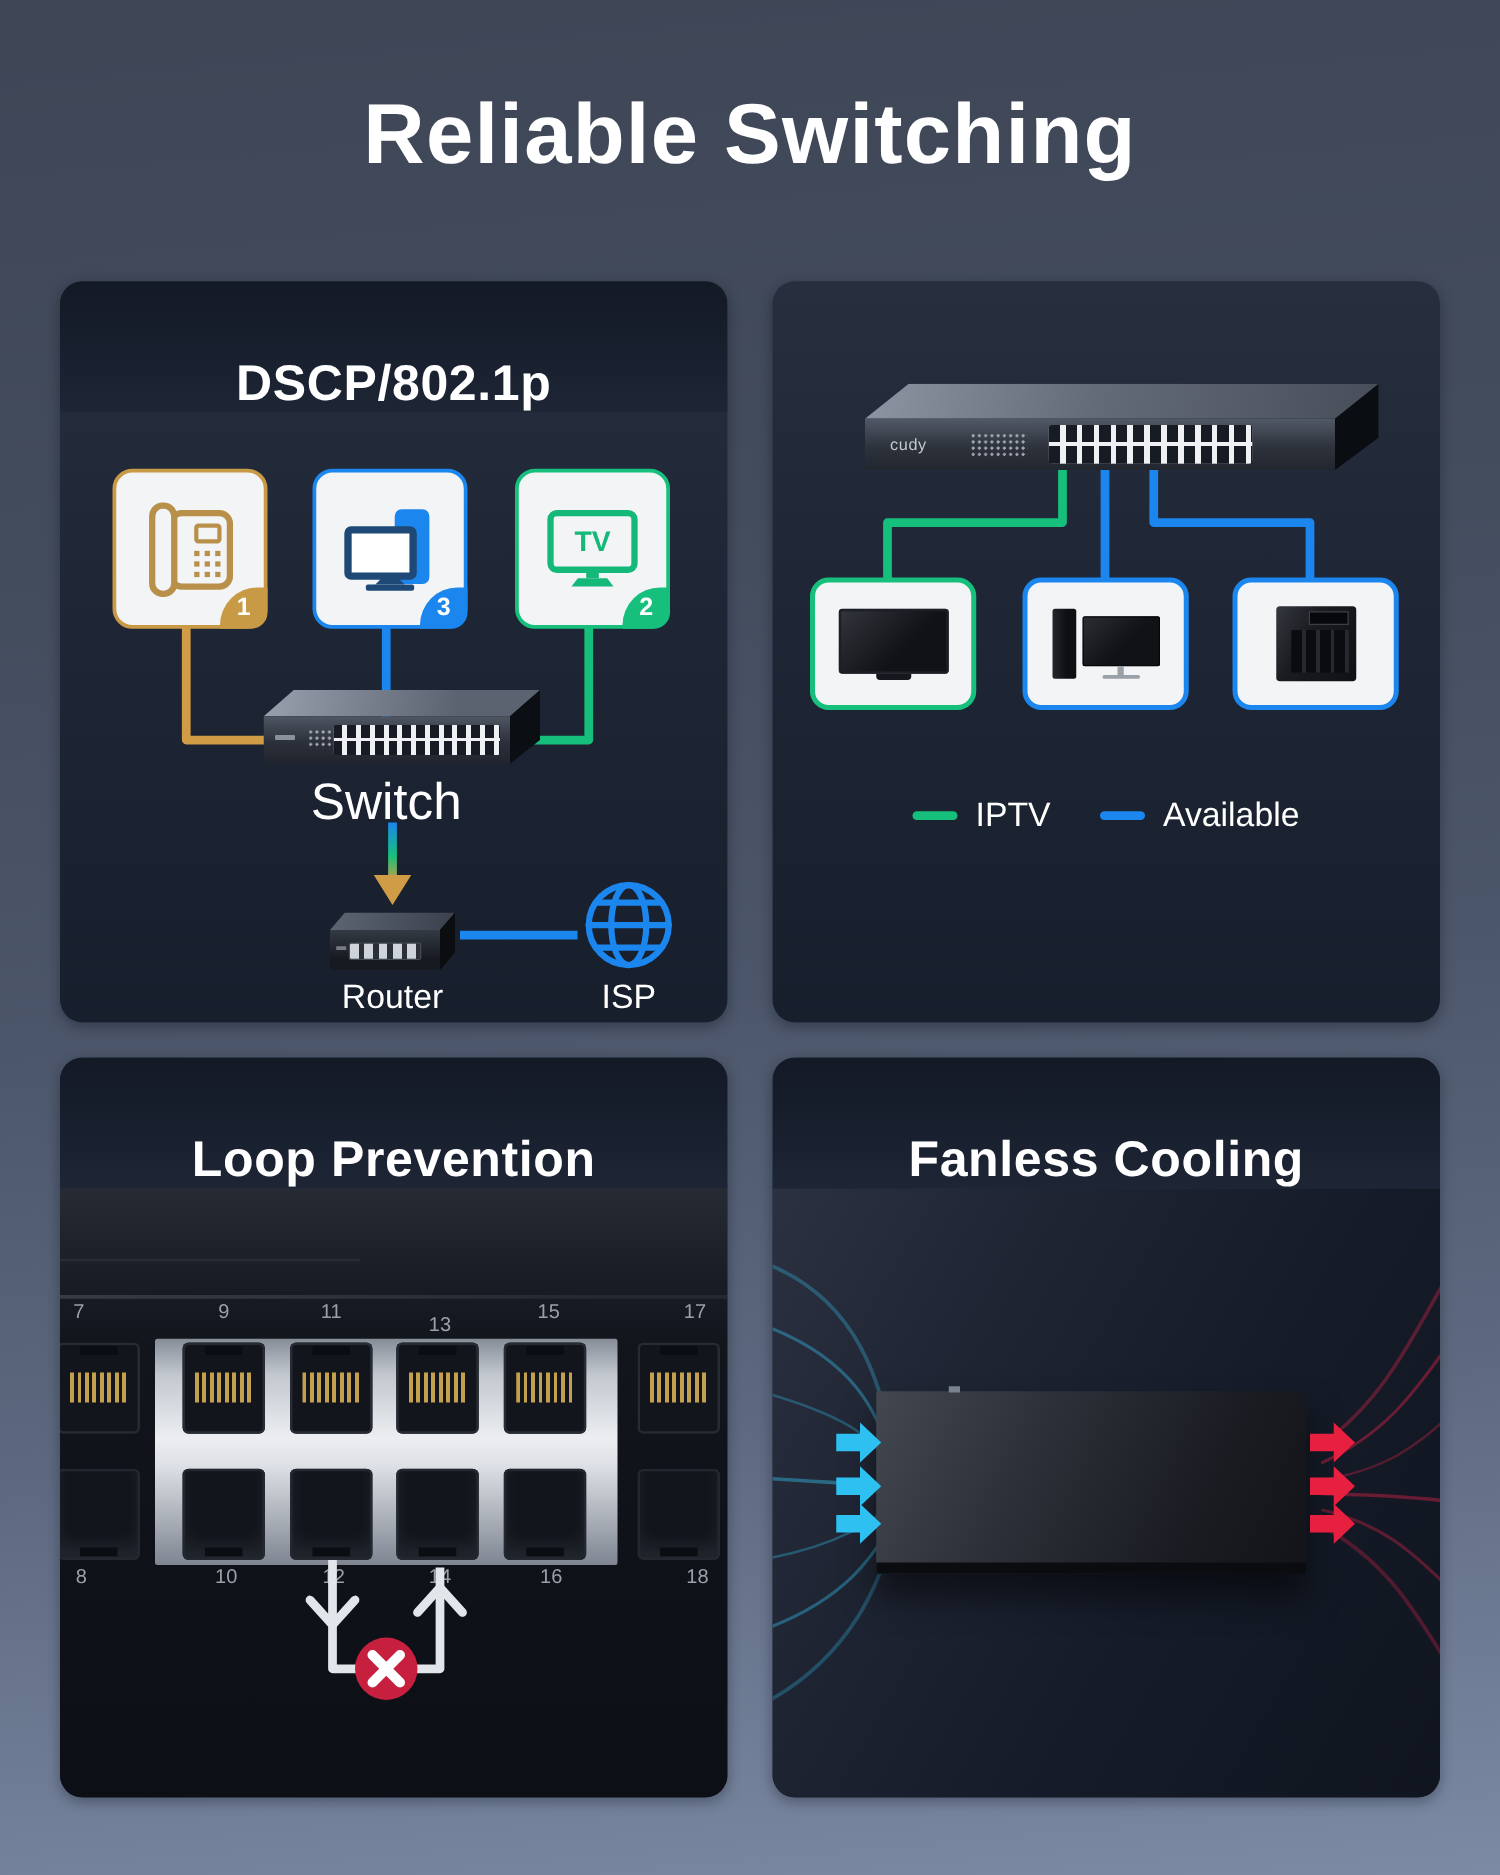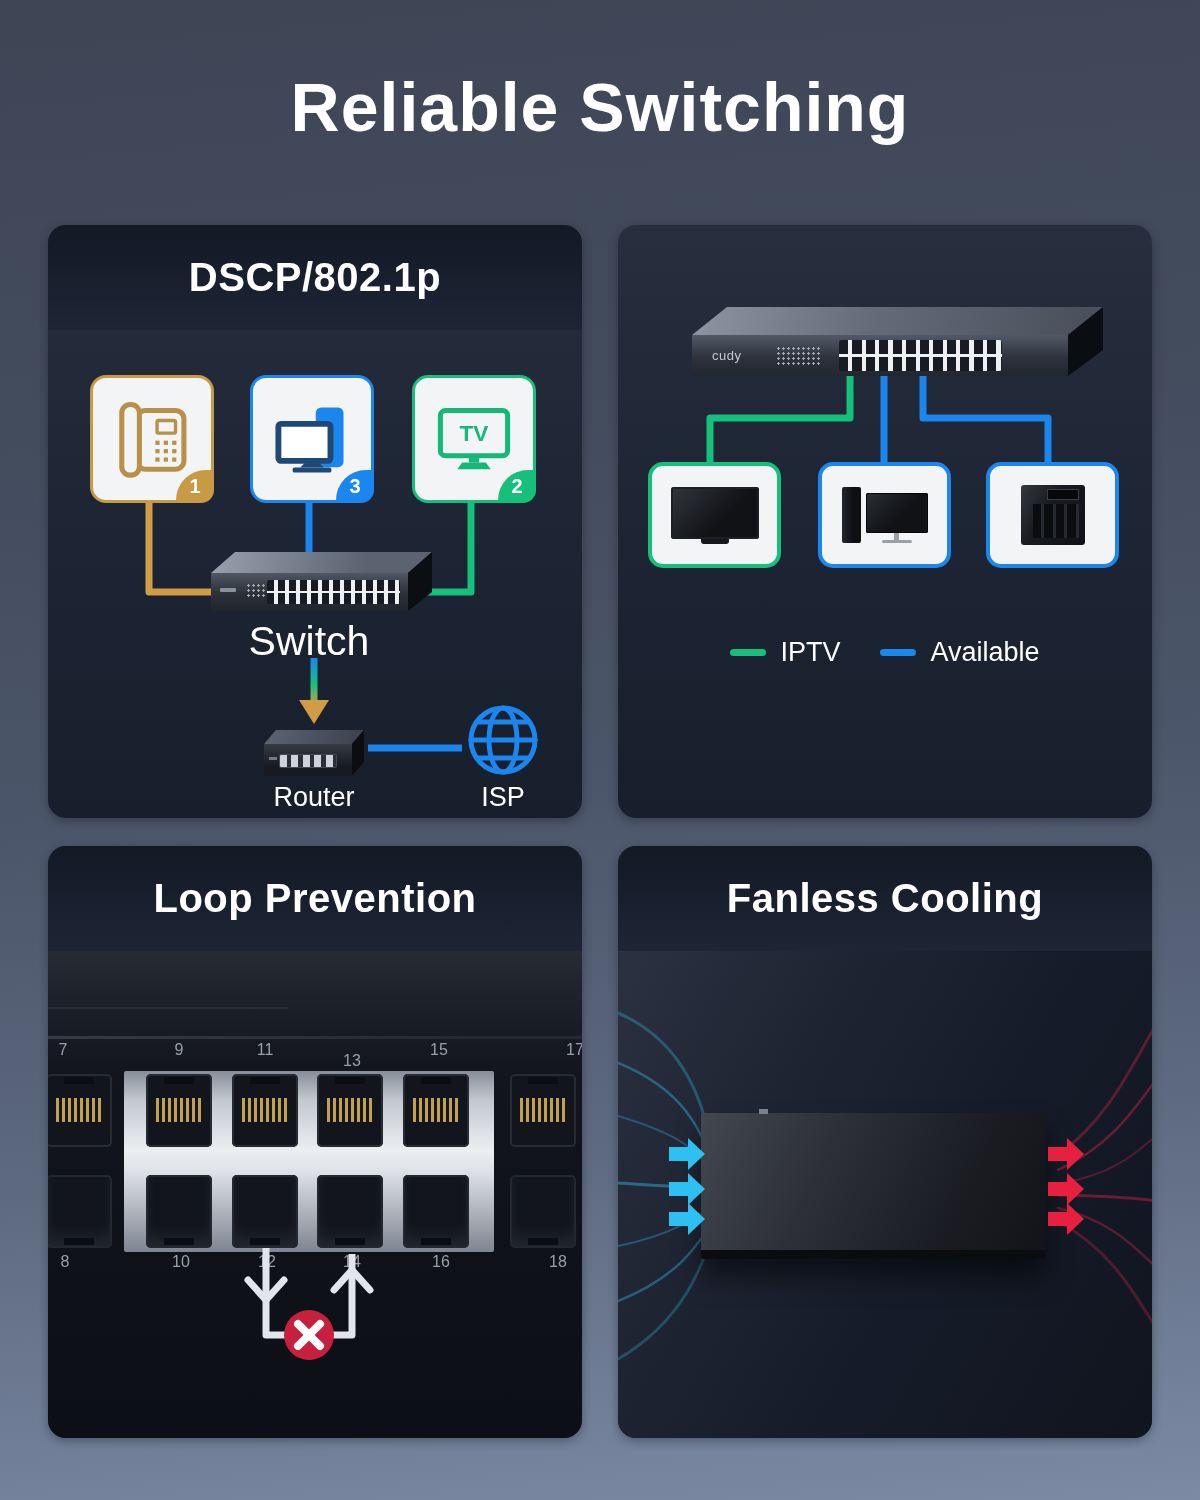--- a/index.html
+++ b/index.html
@@ -10,21 +10,21 @@
   .page-title{position:absolute;top:68px;left:0;width:100%;margin:0;text-align:center;
     color:#ffffff;font-size:68px;font-weight:bold;letter-spacing:1px;}
   
   .panel{position:absolute;width:534px;border-radius:18px;overflow:hidden;
     background:linear-gradient(180deg,#272e3e 0%,#1f2635 40%,#171e2c 100%);
     box-shadow:0 3px 10px rgba(10,14,22,.35);}
   .p1{left:48px;top:225px;height:593px;}
   .p2{left:618px;top:225px;height:593px;}
   .p3{left:48px;top:846px;height:592px;}
   .p4{left:618px;top:846px;height:592px;}
-  .panel-head{position:relative;height:105px;display:flex;align-items:center;justify-content:center;
+  .panel-head{position:relative;height:105px;display:flex;align-items:flex-end;justify-content:center;
     background:linear-gradient(180deg,#131925 0%,#1a2130 70%,#1e2534 100%);}
   .panel-head span{color:#fff;font-size:40px;font-weight:bold;letter-spacing:.5px;}
   .panel-body{position:relative;height:488px;}
   .p3 .panel-body,.p4 .panel-body{height:487px;}
   .ln{fill:none;stroke-width:7px;stroke-linejoin:round;}
   .ln.gold{stroke:#d09c46;} .ln.blue{stroke:#1b86ee;} .ln.green{stroke:#16c07c;}
   
   .dev-card{position:absolute;top:45px;width:118px;height:122px;background:#f3f4f6;border-radius:16px;
     display:flex;align-items:center;justify-content:center;}
   .dev-card.gold{border:3px solid #c99a45;}
@@ -280,21 +280,21 @@
       <div class="photo">
         <div class="abs groove1"></div>
         <div class="abs groove2"></div>
         <div class="abs plate"></div>
 
         <span class="portnum" style="left:-7px;top:90px">7</span>
         <span class="portnum" style="left:109px;top:90px">9</span>
         <span class="portnum" style="left:195px;top:90px">11</span>
         <span class="portnum" style="left:282px;top:101px">13</span>
         <span class="portnum" style="left:369px;top:90px">15</span>
-        <span class="portnum" style="left:505px;top:90px">17</span>
+        <span class="portnum" style="left:486px;top:90px">17</span>
 
         <div class="rj top" style="left:-2px;top:123px"></div>
         <div class="rj top" style="left:98px;top:123px"></div>
         <div class="rj top" style="left:184px;top:123px"></div>
         <div class="rj top" style="left:269px;top:123px"></div>
         <div class="rj top" style="left:355px;top:123px"></div>
         <div class="rj top" style="left:462px;top:123px"></div>
 
         <div class="rj bot" style="left:-2px;top:224px"></div>
         <div class="rj bot" style="left:98px;top:224px"></div>

